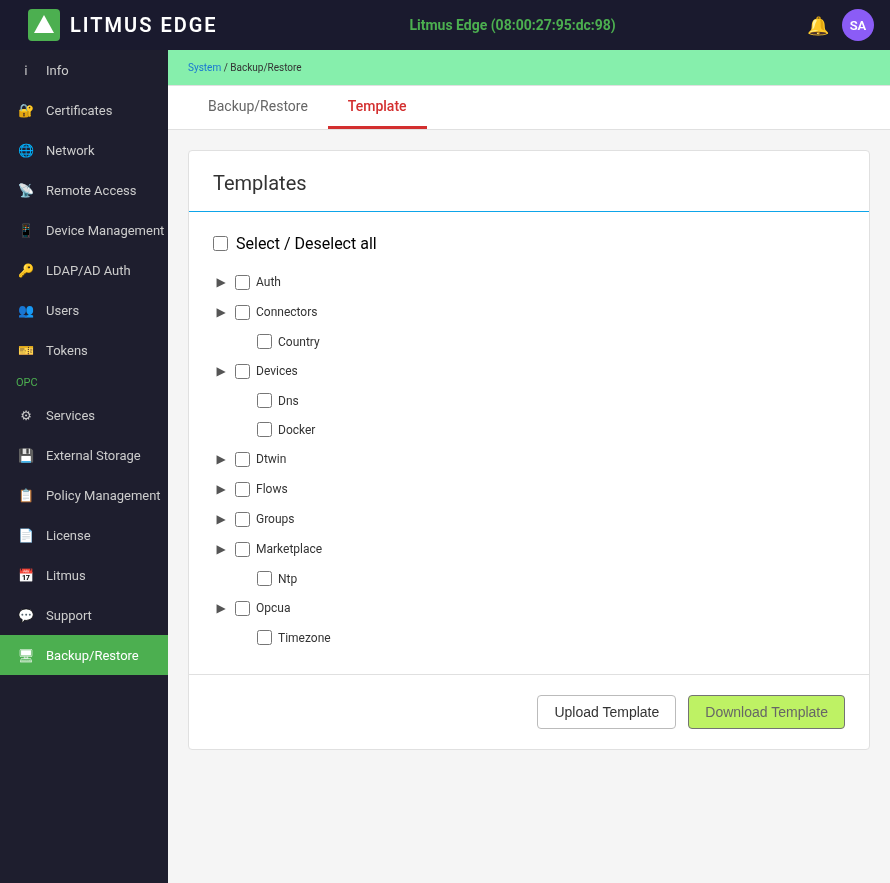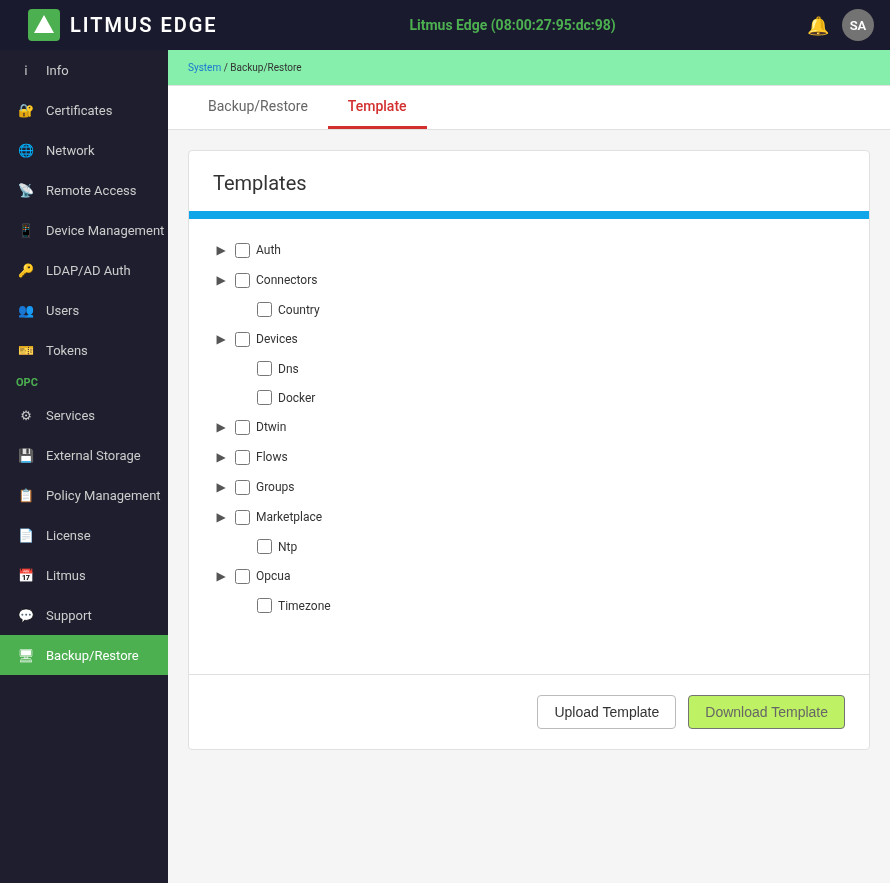--- a/index.html
+++ b/index.html
@@ -7,51 +7,51 @@
 
     
     .header { background: #1a1a2e; display: flex; align-items: center; justify-content: space-between; padding: 0 16px; height: 50px; flex-shrink: 0; }
     .header-left { display: flex; align-items: center; gap: 10px; padding-left: 12px; }
     .logo-icon { width: 32px; height: 32px; background: #4CAF50; display: flex; align-items: center; justify-content: center; border-radius: 4px; }
     .logo-icon svg { width: 24px; height: 24px; }
     .logo-text { color: white; font-size: 20px; font-weight: 600; letter-spacing: 2px; }
     .header-center { color: #4CAF50; font-size: 14px; font-weight: 700; }
     .header-right { display: flex; align-items: center; gap: 12px; }
     .bell-icon { color: white; font-size: 18px; cursor: pointer; }
-    .avatar { width: 32px; height: 32px; background: #737373; border-radius: 50%; display: flex; align-items: center; justify-content: center; color: white; font-size: 13px; font-weight: 600; cursor: pointer; text-align: right; }
+    .avatar { width: 32px; height: 32px; background: #8b5cf6; border-radius: 50%; display: flex; align-items: center; justify-content: center; color: white; font-size: 13px; font-weight: 600; cursor: pointer; text-align: right; }
 
     
     .main-layout { display: flex; flex: 1; overflow: hidden; }
 
     
     .sidebar { width: 168px; background: #1e1e2e; display: flex; flex-direction: column; overflow-y: auto; flex-shrink: 0; }
     .sidebar-item { display: flex; align-items: center; gap: 10px; padding: 10px 16px; color: #ccc; cursor: pointer; font-size: 13px; white-space: nowrap; }
     .sidebar-item.active { background: #4CAF50; color: white; }
     .sidebar-item .icon { width: 20px; height: 20px; display: flex; align-items: center; justify-content: center; flex-shrink: 0; }
-    .sidebar-opc { color: #4CAF50; font-size: 11px; font-weight: 700; padding: 6px 16px; }
+    .sidebar-opc { color: #4CAF50; font-size: 11px; font-weight: 400; padding: 6px 16px; }
 
     
     .content { flex: 1; display: flex; flex-direction: column; overflow: hidden; background: #f5f5f5; }
 
     
     .breadcrumb { padding: 12px 20px; font-size: 10px; color: #666; background: #86efac; border-bottom: 1px solid #e0e0e0; flex-shrink: 0; }
     .breadcrumb a { color: #1976d2; text-decoration: none; }
     .breadcrumb span { color: #333; }
 
     
     .tabs { background: white; display: flex; border-bottom: 1px solid #e0e0e0; flex-shrink: 0; padding: 0 20px; }
     .tab { padding: 12px 20px; font-size: 14px; cursor: pointer; color: #666; border-bottom: 3px solid transparent; }
     .tab.active { color: #d32f2f; border-bottom: 3px solid #d32f2f; font-weight: 500; }
 
     
     .page-content { flex: 1; overflow-y: auto; padding: 20px; }
 
     
     .templates-card { background: white; border-radius: 4px; border: 1px solid #e0e0e0; display: flex; flex-direction: column; min-height: 600px; }
-    .templates-header { padding: 20px 24px 16px; border-bottom: 8px solid #0ea5e9; }
+    .templates-header { padding: 20px 24px 16px; border-bottom: 1px solid #0ea5e9; }
     .templates-title { font-size: 20px; font-weight: 400; color: #333; }
 
     
     .template-list { padding: 16px 24px; flex: 1; }
     .select-all-row { display: flex; align-items: center; gap: 8px; padding: 6px 0; margin-bottom: 8px; }
 
     .template-item { display: flex; align-items: center; gap: 6px; padding: 7px 0; }
     .template-item .expand-icon { width: 16px; height: 16px; display: flex; align-items: center; justify-content: center; color: #555; font-size: 12px; cursor: pointer; flex-shrink: 0; }
     .template-item .no-expand { width: 16px; }
     .template-item label { font-size: 12px; color: #333; cursor: pointer; }
@@ -165,20 +165,24 @@
 
     <div class="page-content">
       <div class="templates-card">
 
         <div class="templates-header">
           <h2 class="templates-title">Templates</h2>
         </div>
 
         <div class="template-list">
 
+          <div class="select-all-row">
+            <input type="checkbox" id="select-all" style="">
+            <label for="select-all">Select / Deselect all</label>
+          </div>
 
           <div class="template-item">
             <span class="expand-icon">▶</span>
             <input type="checkbox" id="auth" style="">
             <label for="auth">Auth</label>
           </div>
 
           <div class="template-item">
             <span class="expand-icon">▶</span>
             <input type="checkbox" id="connectors" style="">

